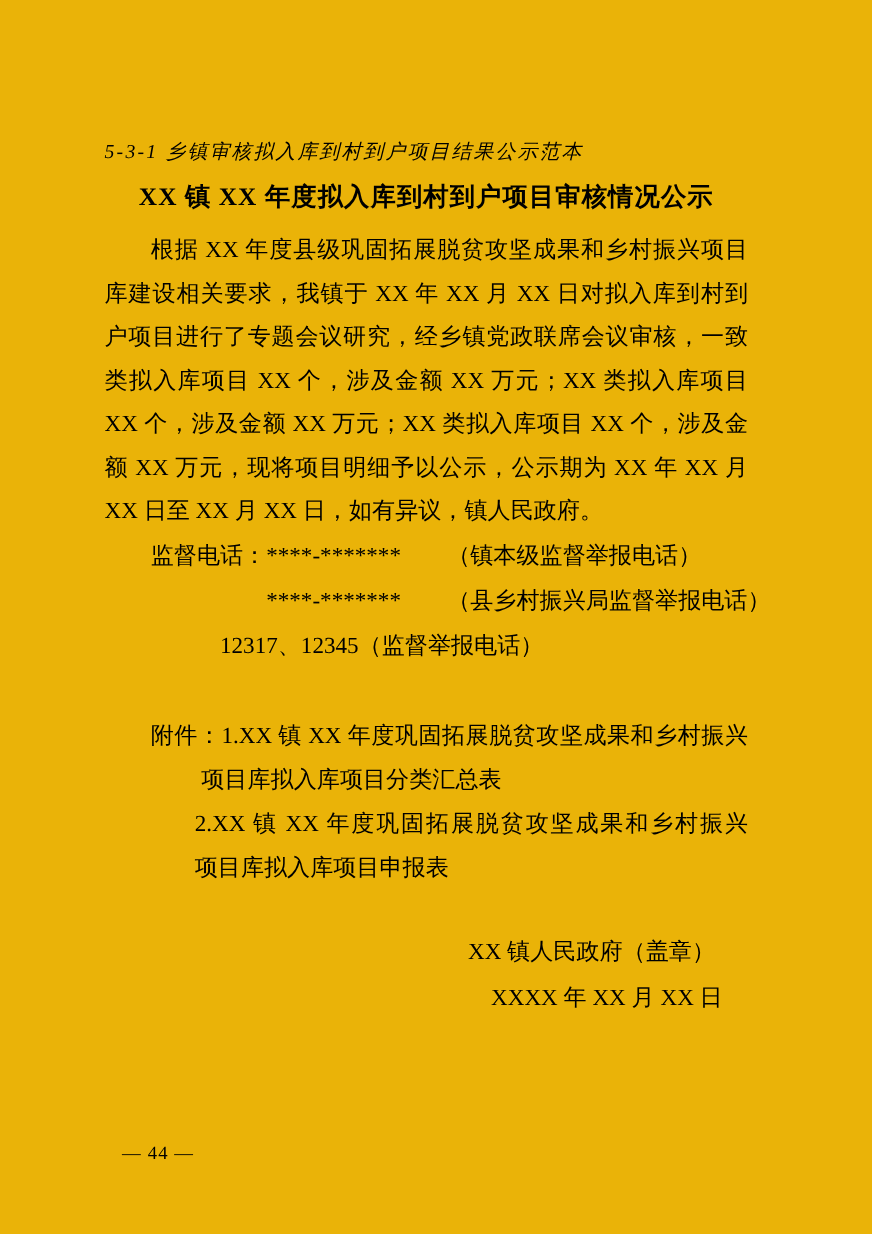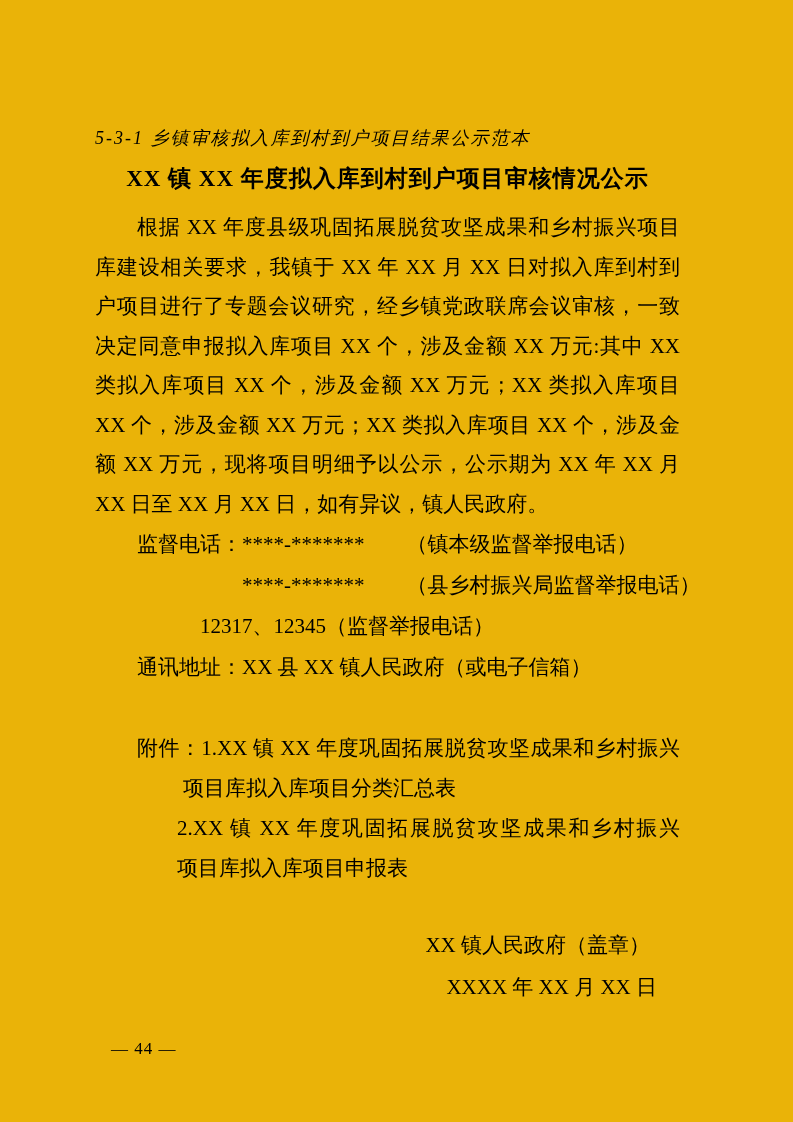--- a/index.html
+++ b/index.html
@@ -86,32 +86,30 @@
   <div class="content">
 
     <div class="doc-label">5-3-1 乡镇审核拟入库到村到户项目结果公示范本</div>
 
     <div class="doc-title">XX 镇 XX 年度拟入库到村到户项目审核情况公示</div>
 
     <div class="doc-body">
       <div class="jfull indent2">根据 XX 年度县级巩固拓展脱贫攻坚成果和乡村振兴项目</div>
       <div class="jfull">库建设相关要求，我镇于 XX 年 XX 月 XX 日对拟入库到村到</div>
       <div class="jfull">户项目进行了专题会议研究，经乡镇党政联席会议审核，一致</div>
-      <div class="jfull">决定同意申报拟入库项目 XX 个，涉及金额 XX 万元:其中 XX</div>
       <div class="jfull">类拟入库项目 XX 个，涉及金额 XX 万元；XX 类拟入库项目</div>
       <div class="jfull">XX 个，涉及金额 XX 万元；XX 类拟入库项目 XX 个，涉及金</div>
       <div class="jfull">额 XX 万元，现将项目明细予以公示，公示期为 XX 年 XX 月</div>
       <div>XX 日至 XX 月 XX 日，如有异议，镇人民政府。</div>
     </div>
 
     <div class="contact">
       <div class="c1">监督电话：****-*******　　（镇本级监督举报电话）</div>
       <div class="c2">****-*******　　（县乡村振兴局监督举报电话）</div>
       <div class="c3">12317、12345（监督举报电话）</div>
-      <div class="c4">通讯地址：XX 县 XX 镇人民政府（或电子信箱）</div>
     </div>
 
     <div class="attach">
       <div class="a1 jfull">附件：1.XX 镇 XX 年度巩固拓展脱贫攻坚成果和乡村振兴</div>
       <div class="a2">项目库拟入库项目分类汇总表</div>
       <div class="a3 jfull">2.XX 镇 XX 年度巩固拓展脱贫攻坚成果和乡村振兴</div>
       <div class="a4">项目库拟入库项目申报表</div>
     </div>
 
     <div class="signature">

